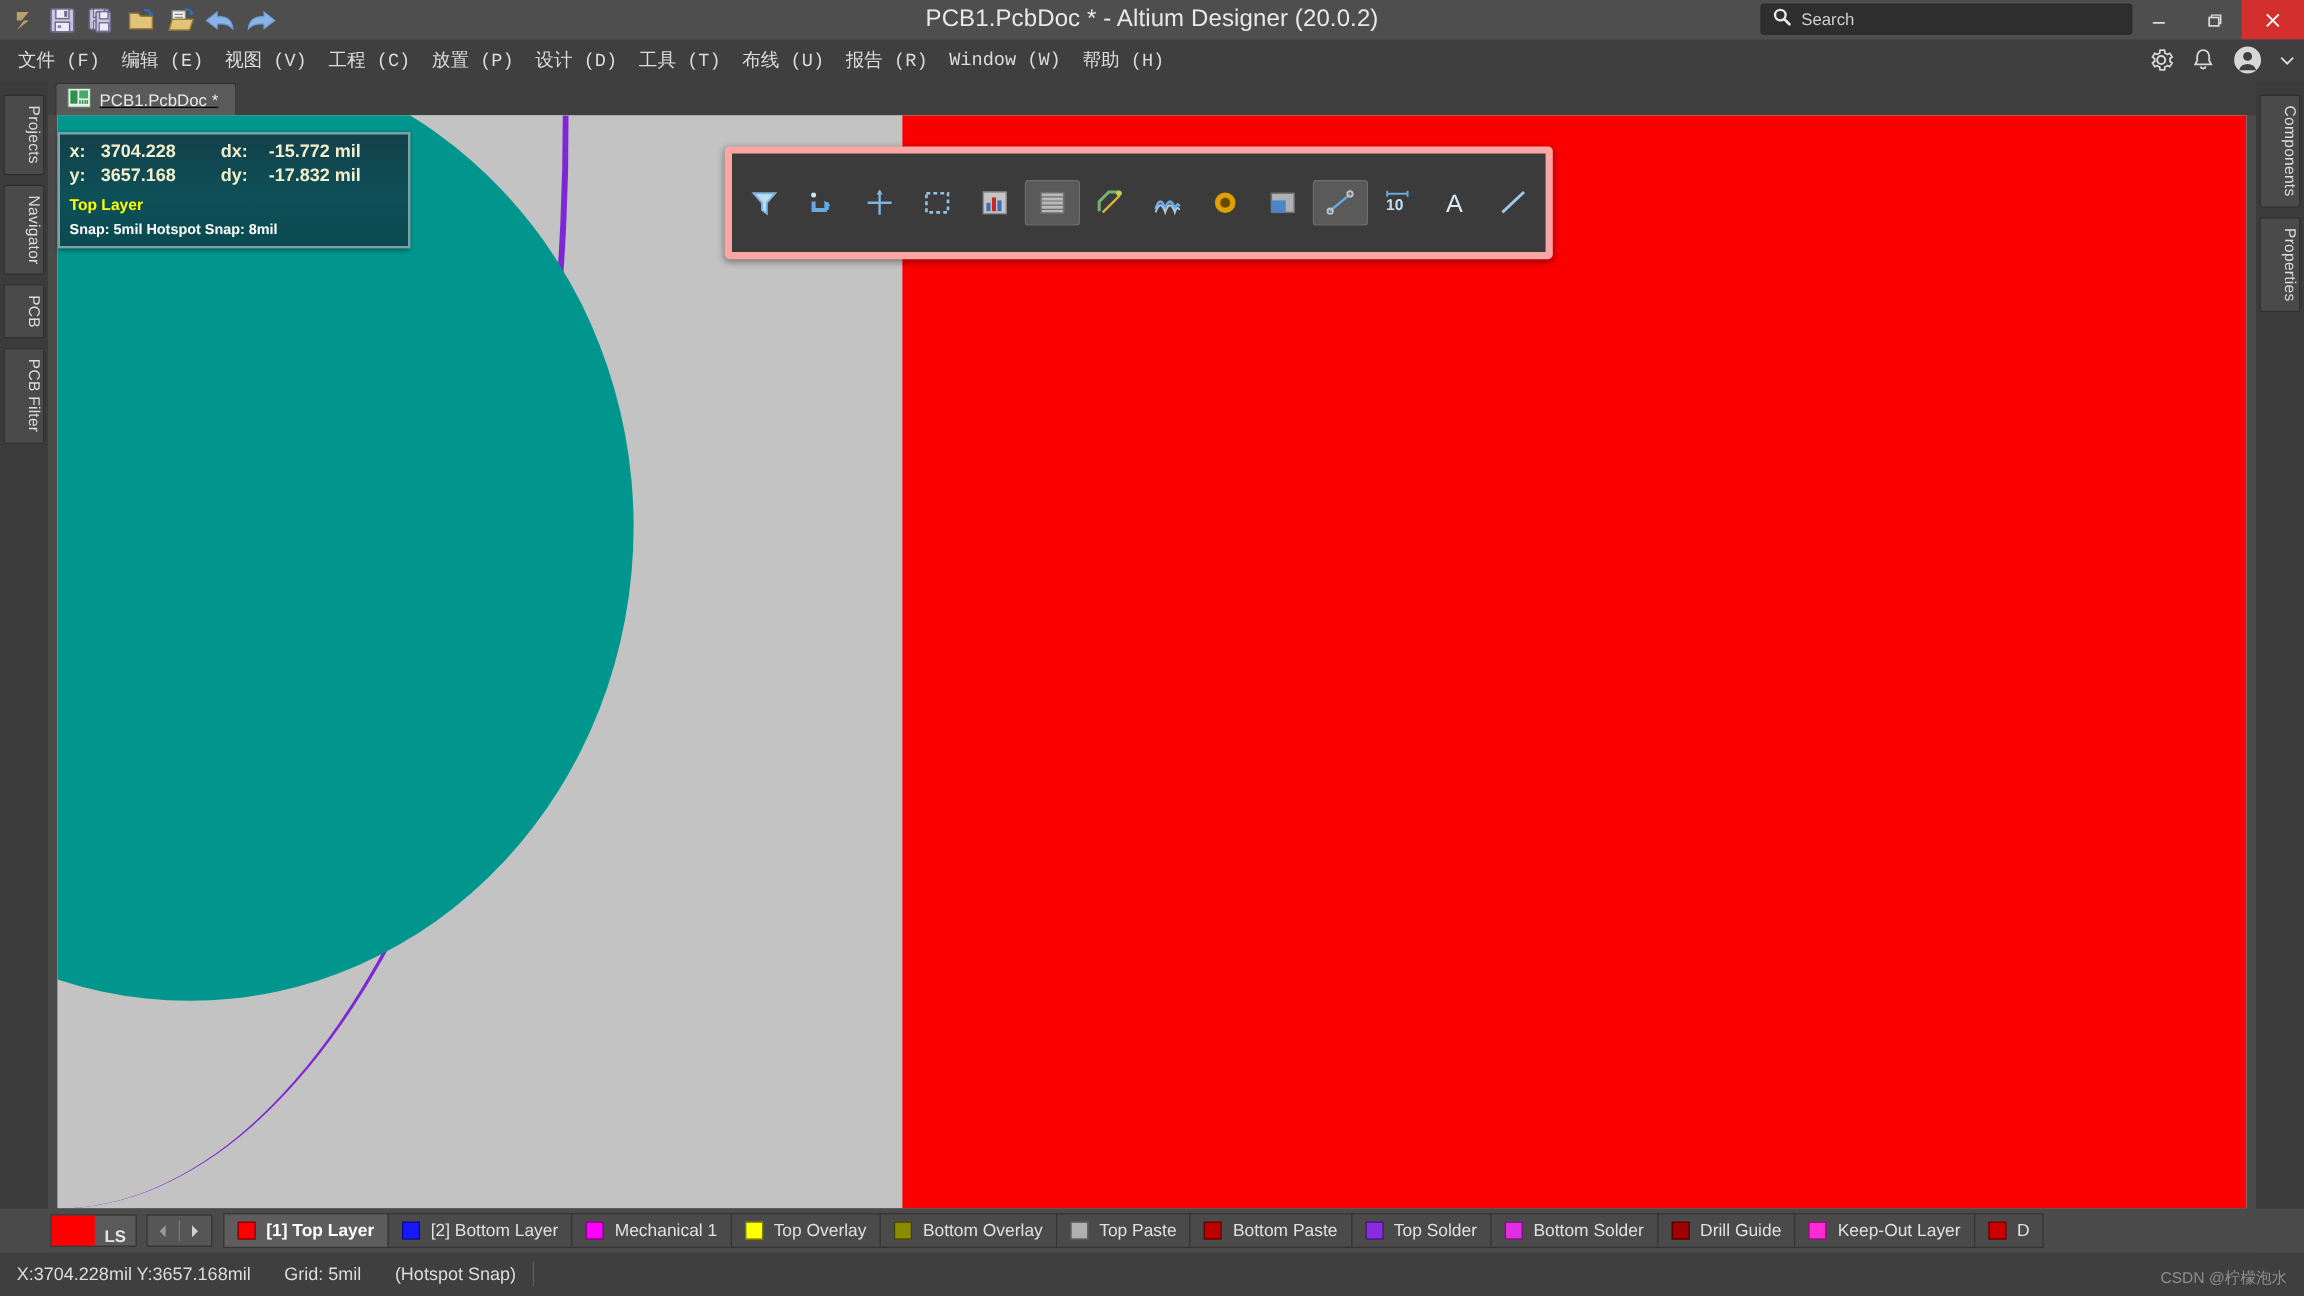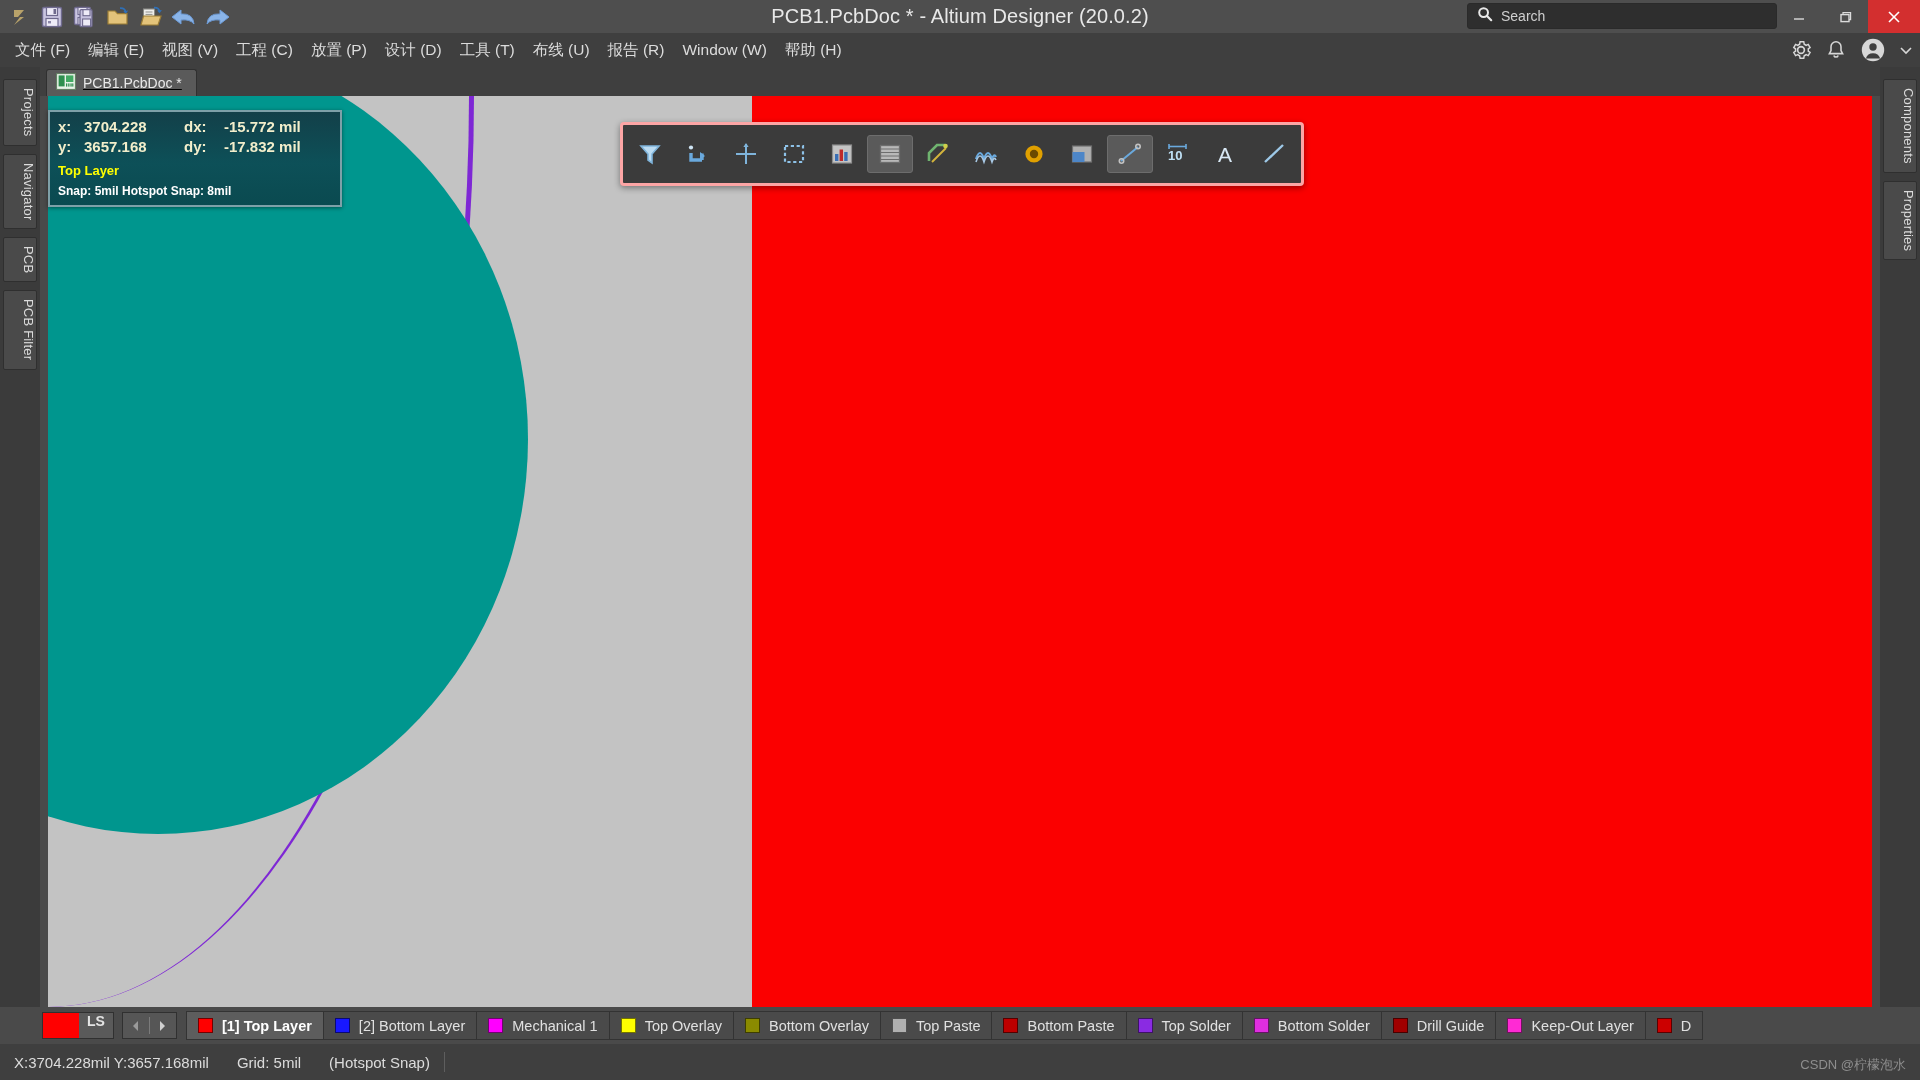--- a/index.html
+++ b/index.html
@@ -27,21 +27,21 @@
     display:flex; align-items:center; gap:8px; padding:0 9px;
   }
   .search-box .sp{ color:#cfcfcf; font-size:14px; }
   .wctrl{ position:absolute; top:0; right:0; height:33px; display:flex; }
   .wbtn{ width:46px; height:33px; display:flex; align-items:center; justify-content:center; cursor:pointer; color:#dcdcdc; }
   .wbtn.close{ background:#d32f2f; width:52px; }
 
   
   .menubar{
     position:absolute; left:0; top:33px; width:1920px; height:34px;
-    background:#3f3f3f; display:flex; align-items:center; padding-left:6px;
+    background:#3f3f3f; display:flex; align-items:center; padding-left:6px;font-family:Liberation Mono, monospace;
   }
   .menu-item{
     color:#dcdcdc; font-size:15.5px; padding:4px 9px; cursor:pointer; white-space:nowrap;
   }
   .menu-right{ position:absolute; right:8px; top:0; height:34px; display:flex; align-items:center; gap:14px; }
   .menu-right .mi{ cursor:pointer; display:flex; align-items:center; }
 
   
   .rail-left{
     position:absolute; left:0; top:67px; width:40px; bottom:36px;
@@ -91,24 +91,23 @@
   .violet-edge{
     position:absolute; top:0; height:100%; left:0; width:426px;
     border-right:5px solid #7b1fd6;
     border-radius:0 0 100% 0;
     pointer-events:none; opacity:.95;
   }
 
   
   .float-tb{
     position:absolute; left:604px; top:122px;
-    background:#3b3b3b; border:3px solid #fca5a5; border-radius:4px;
-    display:flex; align-items:center; padding:10px 4px; gap:2px;
+    background:#3b3b3b; border:6px solid #fca5a5; border-radius:4px;
+    display:flex; align-items:center; padding:22px 4px; gap:2px;
     box-shadow:0 2px 6px rgba(0,0,0,.4);
-    margin-left:16px;
   }
   .tb-btn{
     width:46px; height:38px; display:flex; align-items:center; justify-content:center;
     border-radius:3px; cursor:pointer;
   }
   .tb-btn.active{ background:#5a5a5a; border:1px solid #6d6d6d; }
 
   
   .hud{
     position:absolute; left:48px; top:110px; width:294px;
@@ -123,21 +122,21 @@
   .hud-layer{ color:#ffff00; font-size:13px; font-weight:bold; line-height:25px; margin-top:1px; }
   .hud-snap{ color:#ffffff; font-size:12px; font-weight:bold; line-height:16px; }
 
   
   .layerbar{
     position:absolute; left:0; bottom:36px; width:1920px; height:37px;
     background:#4a4a4a; display:flex; align-items:center; padding-left:42px; gap:0;
     overflow:hidden;
   }
   .ls-box{
-    display:flex; align-items:flex-start; height:27px; margin-right:8px;
+    display:flex; align-items:flex-end; height:27px; margin-right:8px;
     border:1px solid #303030; background:#5a5a5a;
   }
   .ls-swatch{ width:36px; height:25px; background:#ff0000; }
   .ls-label{ color:#e4e4e4; font-size:14px; padding:0 8px; font-weight:bold; }
   .arrows{
     display:flex; align-items:center; height:27px; border:1px solid #303030;
     background:#565656; margin-right:9px;
   }
   .arrow{ width:26px; height:25px; display:flex; align-items:center; justify-content:center; cursor:pointer; }
   .arrow-div{ width:1px; height:17px; background:#7b7b7b; }

